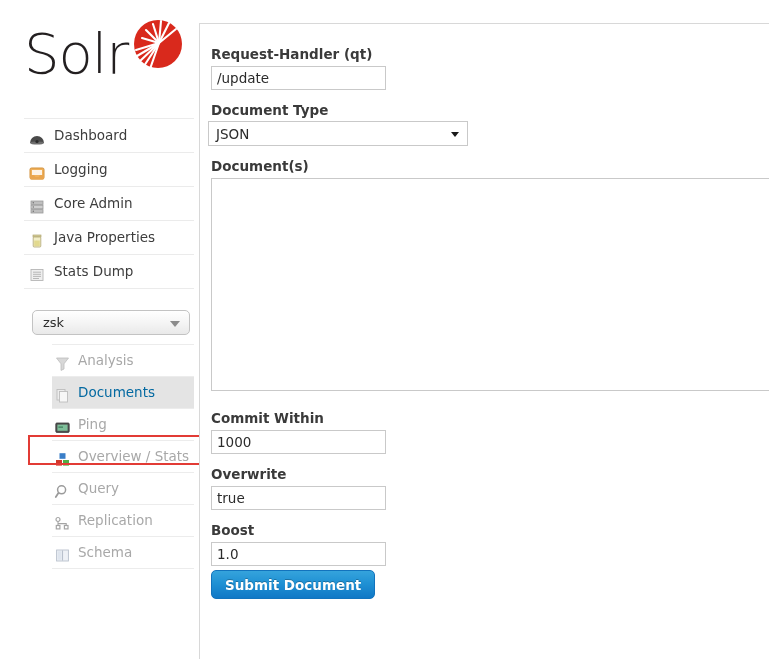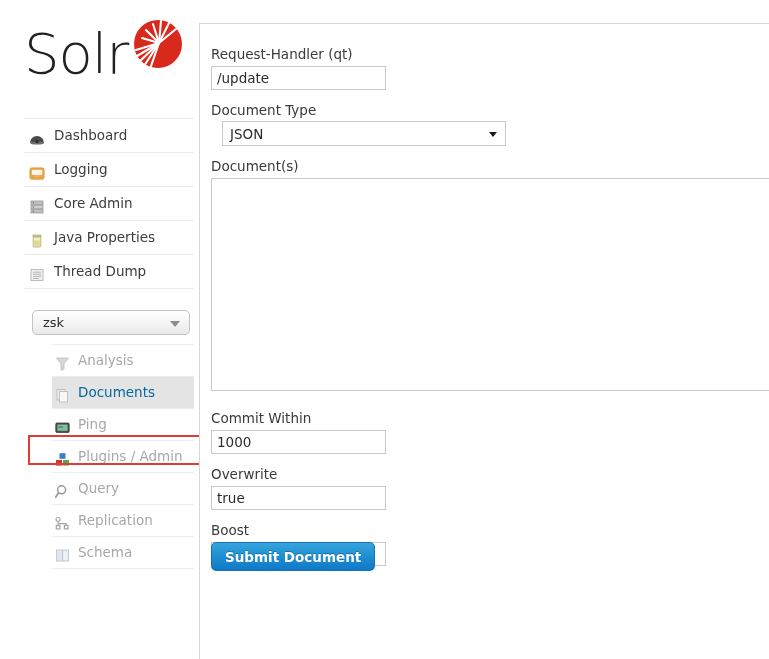--- a/index.html
+++ b/index.html
@@ -188,20 +188,21 @@
     border-right: none;
     border-bottom: none;
     background: #ffffff;
   }
 
   .field-label {
     font-size: 13.5px;
     color: #3a3a3a;
     margin: 0;
     line-height: 16px;
+    font-weight: bold;
   }
   .txt-input {
     box-sizing: border-box;
     height: 24px;
     border: 1px solid #c9c9c9;
     background: #ffffff;
     font-family: "DejaVu Sans", "Liberation Sans", sans-serif;
     font-size: 13.5px;
     color: #2b2b2b;
     padding: 2px 5px;
@@ -255,30 +256,30 @@
     font-weight: bold;
     text-shadow: 0 -1px 0 rgba(0,0,0,0.25);
     cursor: pointer;
     padding: 0 13px;
   }
 
   
   #lbl-qt      { position: absolute; left: 11px; top: 22px; }
   #in-qt       { position: absolute; left: 11px; top: 42px; width: 175px; }
   #lbl-doctype { position: absolute; left: 11px; top: 78px; }
-  #sel-doctype { position: absolute; left: 22px; top: 97px; width: 284px; }
+  #sel-doctype { position: absolute; left: 8px; top: 97px; width: 260px; }
   #lbl-docs    { position: absolute; left: 11px; top: 134px; }
   #docs-textarea { position: absolute; left: 11px; top: 154px; width: 580px; height: 213px; }
   #lbl-commit  { position: absolute; left: 11px; top: 386px; }
   #in-commit   { position: absolute; left: 11px; top: 406px; width: 175px; }
   #lbl-over    { position: absolute; left: 11px; top: 442px; }
   #in-over     { position: absolute; left: 11px; top: 462px; width: 175px; }
   #lbl-boost   { position: absolute; left: 11px; top: 498px; }
   #in-boost    { position: absolute; left: 11px; top: 518px; width: 175px; }
-  #submit-btn  { position: absolute; left: 11px; top: 518px; height: 29px; }
+  #submit-btn  { position: absolute; left: 11px; top: 546px; height: 29px; }
 </style>
 </head>
 <body>
 
 <div id="sidebar">
 
   <div id="logo-block">
     <div id="logo-word">Solr</div>
     <div id="logo-mark">
       <svg width="56" height="56" viewBox="0 0 56 56">
@@ -357,21 +358,21 @@
       <a class="nav-link" href="#">
         <span class="nav-ico">
           <svg width="18" height="18" viewBox="0 0 18 18">
             <rect x="3" y="3.5" width="12" height="11" fill="#efefef" stroke="#b5b5b5" stroke-width="0.9"></rect>
             <line x1="5" y1="6.2" x2="13" y2="6.2" stroke="#b0b0b0" stroke-width="0.9"></line>
             <line x1="5" y1="8.3" x2="13" y2="8.3" stroke="#b0b0b0" stroke-width="0.9"></line>
             <line x1="5" y1="10.4" x2="13" y2="10.4" stroke="#b0b0b0" stroke-width="0.9"></line>
             <line x1="5" y1="12.5" x2="11" y2="12.5" stroke="#b0b0b0" stroke-width="0.9"></line>
           </svg>
         </span>
-        <span>Thread Dump</span>
+        <span>Stats Dump</span>
       </a>
     </li>
   </ul>
 
   <div id="core-selector-wrap">
     <div id="core-selector">
       <span id="core-selector-label">zsk</span>
       <span id="core-selector-arrow"></span>
     </div>
   </div>
@@ -412,21 +413,21 @@
     </li>
     <li>
       <a class="core-link" href="#">
         <span class="core-ico">
           <svg width="17" height="17" viewBox="0 0 17 17">
             <rect x="5.5" y="2.2" width="6" height="5.6" fill="#3a7ec8"></rect>
             <rect x="2" y="9" width="6" height="5.6" fill="#d0392c"></rect>
             <rect x="9" y="9" width="6" height="5.6" fill="#4fae45"></rect>
           </svg>
         </span>
-        <span>Plugins / Admin</span>
+        <span>Overview / Stats</span>
       </a>
     </li>
     <li>
       <a class="core-link" href="#">
         <span class="core-ico">
           <svg width="17" height="17" viewBox="0 0 17 17">
             <circle cx="7.6" cy="6.8" r="4" fill="none" stroke="#9b9b9b" stroke-width="1.5"></circle>
             <line x1="4.4" y1="9.9" x2="1.8" y2="14" stroke="#9b9b9b" stroke-width="1.8" stroke-linecap="round"></line>
           </svg>
         </span>

